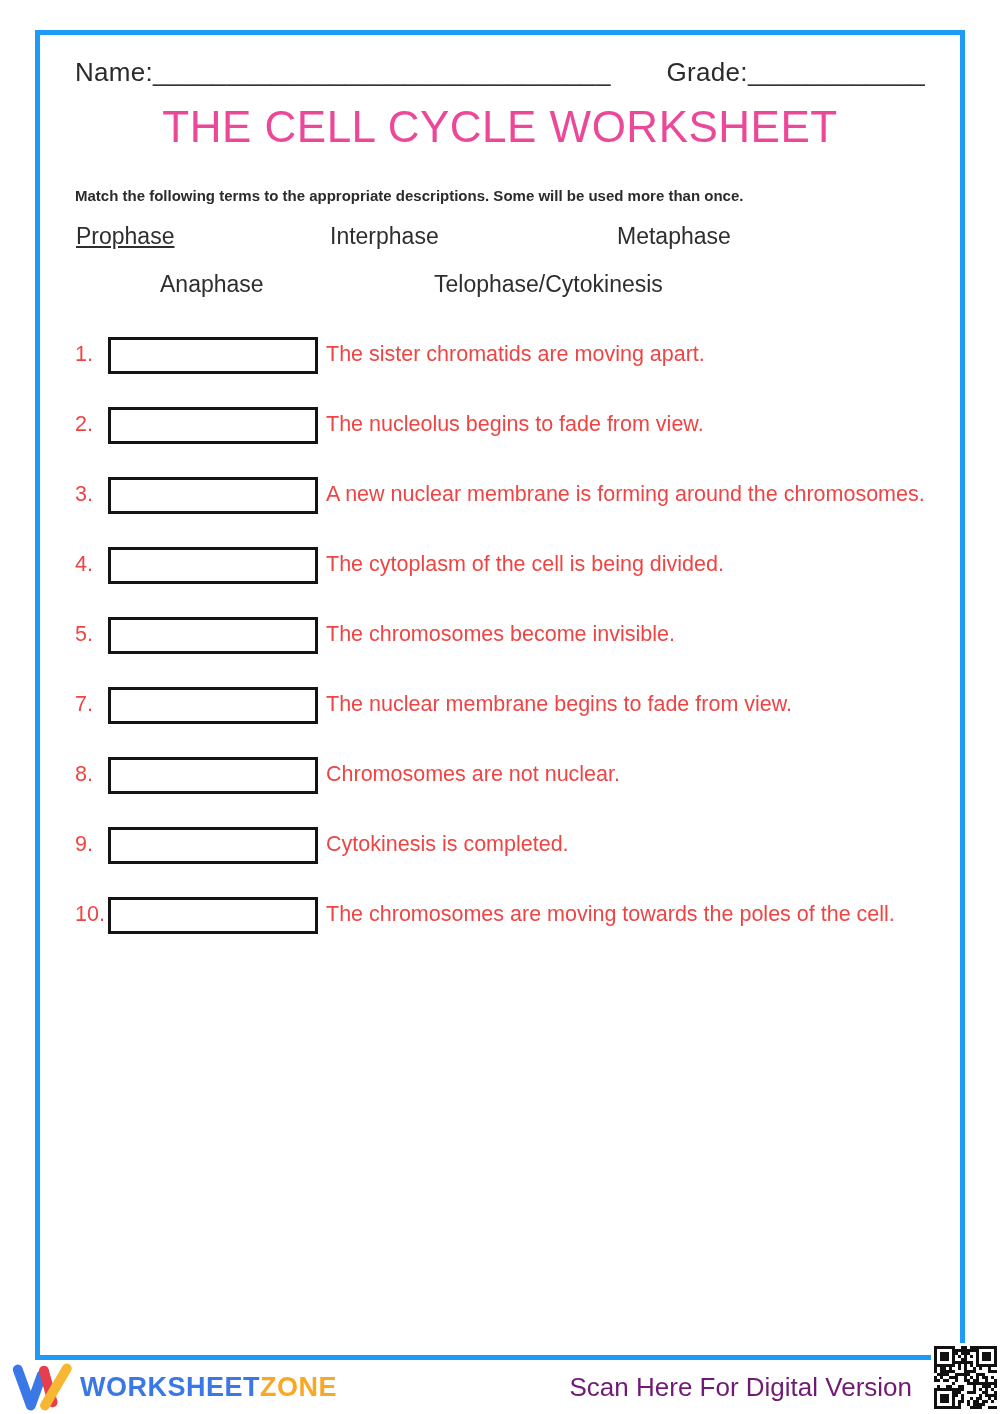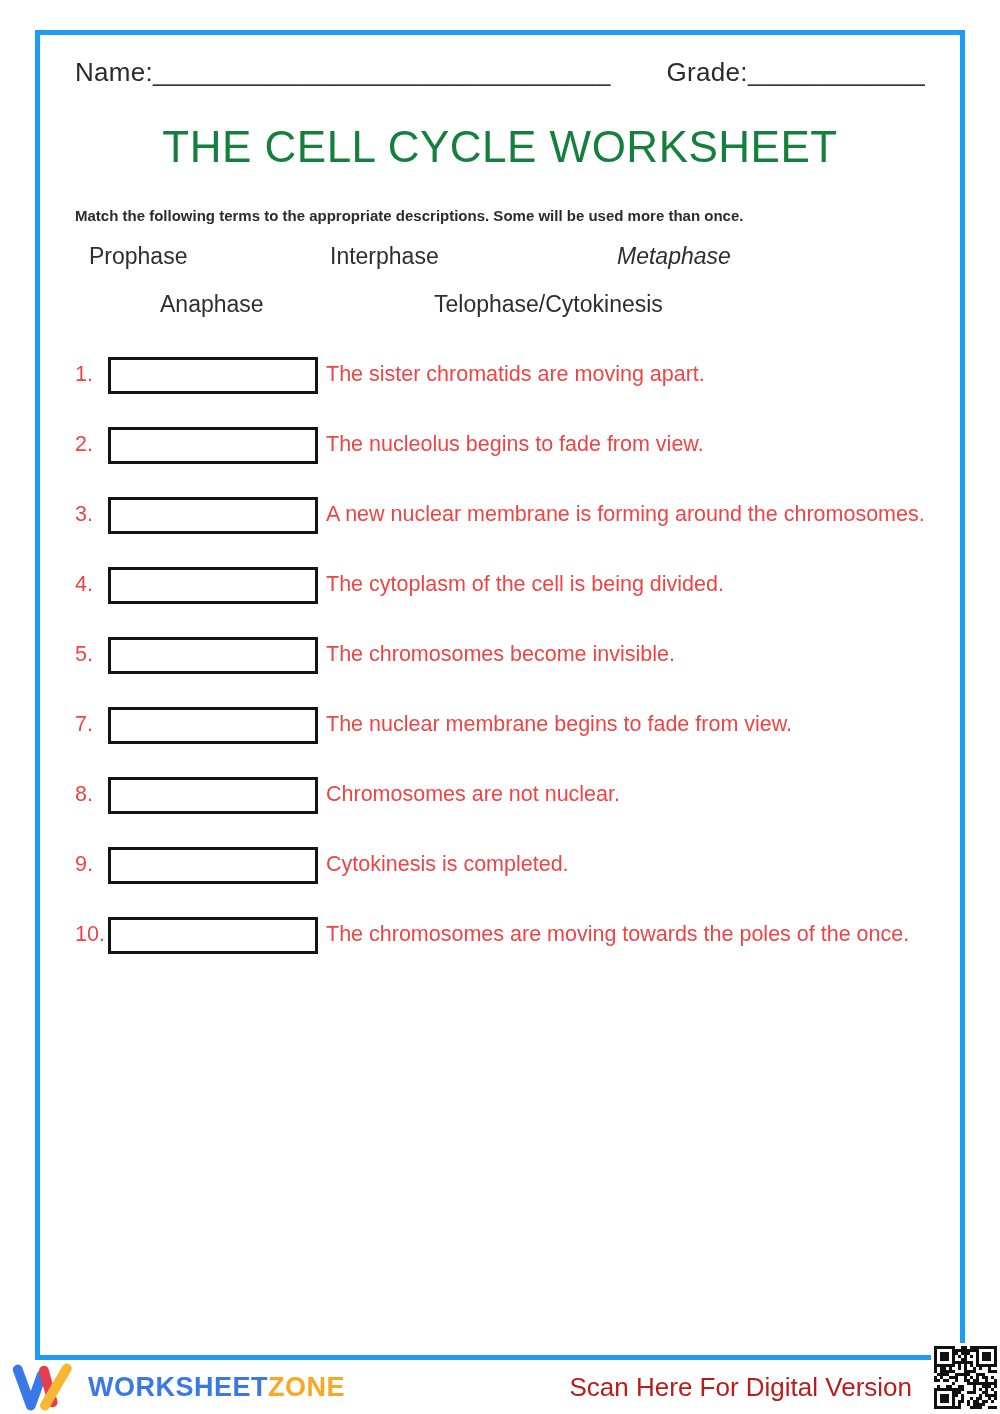--- a/index.html
+++ b/index.html
@@ -30,48 +30,48 @@
     font-weight: 500;
     color: #2b2b2b;
     letter-spacing: 0.3px;
     white-space: nowrap;
     overflow: hidden;
     text-align: right;
   }
   .header-row .fill-line { font-weight: 400; color: #333; }
   
   .title {
-    margin-top: 34px;
+    margin-top: 14px;
     text-align: center;
     font-size: 44px;
     font-weight: 500;
     letter-spacing: 0.5px;
-    color: #15803d;
+    color: #ec4899;
   }
   
   .instructions {
     margin-top: 20px;
     font-size: 15px;
     font-weight: 700;
     line-height: 47px;
     color: #2b2b2b;
   }
   
   .word-bank {
     position: relative;
     height: 112px;
     margin-top: 2px;
     font-size: 23px;
     font-weight: 500;
     color: #2e2e2e;
   }
   .word-bank span { position: absolute; white-space: nowrap; }
-  .wb-0 { left: 14px;   top: 2px; }
+  .wb-0 { left: 1px;   top: 2px; text-decoration: underline; }
   .wb-1 { left: 255px; top: 2px; }
-  .wb-2 { left: 542px; top: 2px; font-style: italic; }
+  .wb-2 { left: 542px; top: 2px; }
   .wb-3 { left: 85px;  top: 50px; text-align: right; }
   .wb-4 { left: 359px; top: 50px; }
   
   .questions { margin-top: 1px; }
   .question {
     font-size: 21.5px;
     line-height: 40px;
     color: #ef4444;
     margin-bottom: 30px;
   }
@@ -93,34 +93,33 @@
     position: absolute;
     left: 10px; right: 10px; bottom: 2px;
     height: 50px;
     display: flex;
     align-items: center;
     justify-content: space-between;
   }
   .brand {
     display: flex;
     align-items: center;
-    gap: 8px;
   }
   .brand-text {
     font-size: 27px;
     font-weight: 700;
     letter-spacing: 0.5px;
     white-space: nowrap;
   }
   .brand-worksheet { color: #3a78e7; }
   .brand-zone { color: #f9a825; }
   .scan-text {
     font-size: 26px;
     font-weight: 400;
-    color: #b91c1c;
+    color: #701a75;
     margin-right: 78px;
     white-space: nowrap;
   }
   .qr-wrap {
     position: absolute;
     right: 0px; top: 1343px;
     width: 69px; height: 69px;
     background: #ffffff;
     padding: 3px;
   }
@@ -168,21 +167,21 @@
       <div class="question">
         <span class="qnum">7.</span><span class="qbox"></span><span>The nuclear membrane begins to fade from view.</span>
       </div>
       <div class="question">
         <span class="qnum">8.</span><span class="qbox"></span><span>Chromosomes are not nuclear.</span>
       </div>
       <div class="question">
         <span class="qnum">9.</span><span class="qbox"></span><span>Cytokinesis is completed.</span>
       </div>
       <div class="question">
-        <span class="qnum">10.</span><span class="qbox"></span><span>The chromosomes are moving towards the poles of the once.</span>
+        <span class="qnum">10.</span><span class="qbox"></span><span>The chromosomes are moving towards the poles of the cell.</span>
       </div>
     </div>
 
   </div>
 </div>
 
 <div class="footer">
   <div class="brand">
     <svg width="70" height="48" viewBox="0 0 60 44">
       <polyline points="5,6 17,39 27,11" fill="none" stroke="#3a78e7" stroke-width="9" stroke-linecap="round" stroke-linejoin="round"></polyline>

